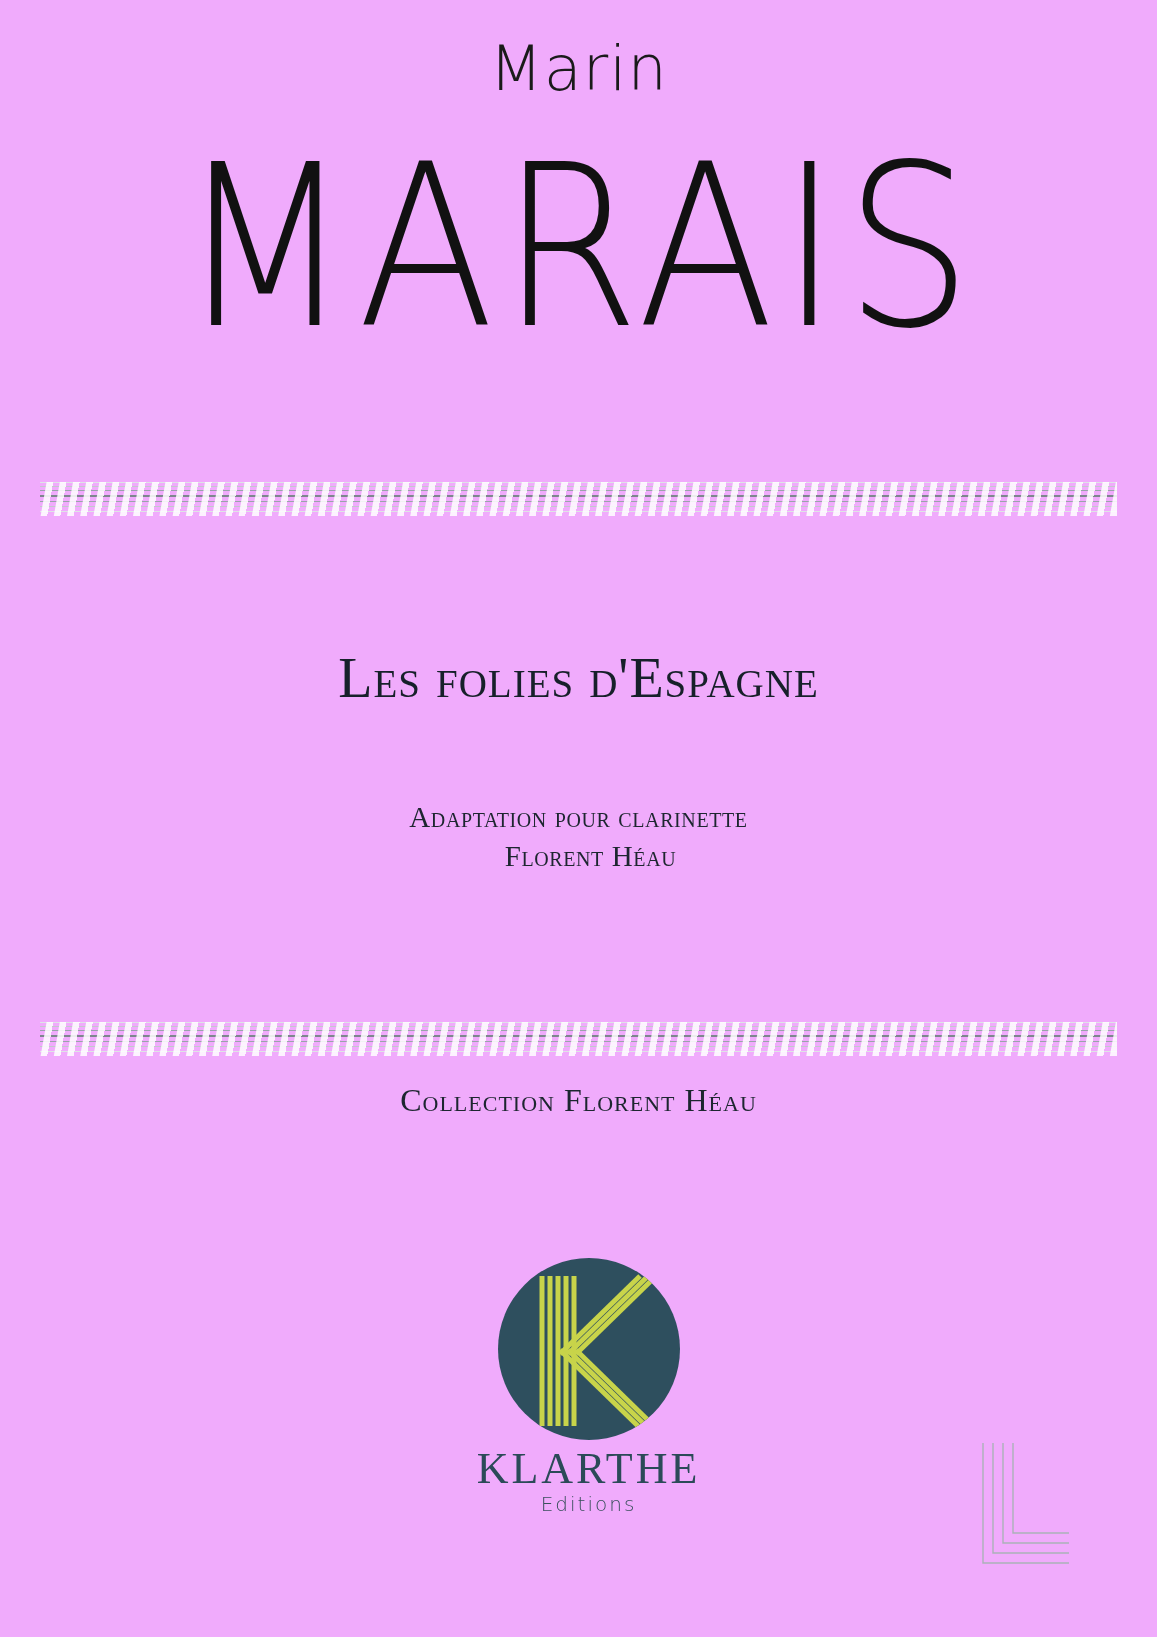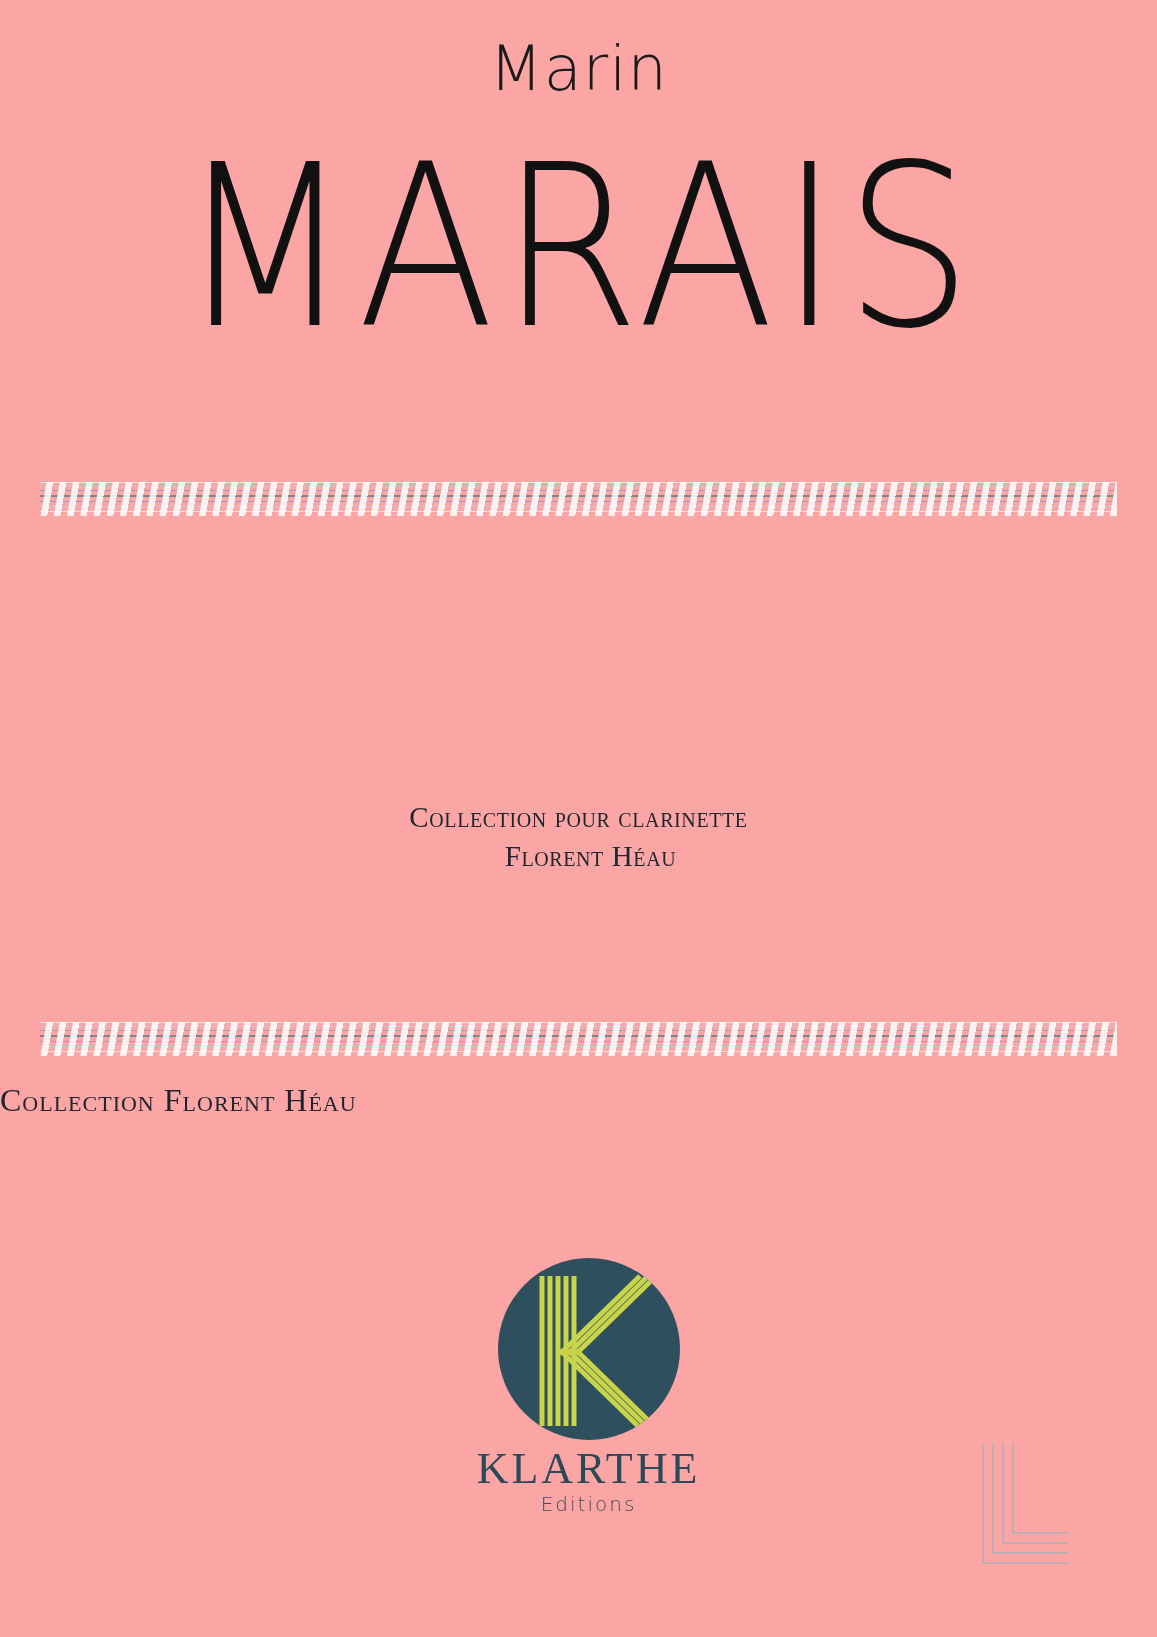--- a/index.html
+++ b/index.html
@@ -11,21 +11,21 @@
     width: 1157px;
     height: 1637px;
     position: relative;
     font-family: "Liberation Sans", sans-serif;
     overflow: hidden;
   }
 
   .page {
     position: absolute;
     inset: 0;
-    background: #fca5a5;
+    background: #f0abfc;
   }
 
   
   .composer-first {
     position: absolute;
     top: 38px;
     left: 0;
     right: 0;
     text-align: center;
     font-family: "DejaVu Sans", sans-serif;
@@ -112,20 +112,21 @@
     letter-spacing: 0.6px;
   }
   .subtitle-line1 { font-size: 29px; line-height: 1.35; }
   .subtitle-line2 { font-size: 29px; line-height: 1.35; margin-left: 24px; }
 
   .collection {
     position: absolute;
     top: 1082px;
     left: 0;
     right: 0;
+    text-align: center;
     font-family: "Liberation Serif", serif;
     font-size: 32px;
     color: #1d2630;
     font-variant: small-caps;
     letter-spacing: 1px;
   }
 
   
   .logo-wrap {
     position: absolute;
@@ -186,23 +187,24 @@
     <div class="line vfaint" style="top:0px;"></div>
     <div class="line faint" style="top:4px;"></div>
     <div class="line" style="top:8px;"></div>
     <div class="line thick" style="top:13px;"></div>
     <div class="line" style="top:19px;"></div>
     <div class="line faint" style="top:24px;"></div>
     <div class="line vfaint" style="top:29px;"></div>
     <div class="streak"></div>
   </div>
 
+  <div class="work-title">Les folies d'Espagne</div>
 
   <div class="subtitle-block">
-    <div class="subtitle-line1">Collection pour clarinette</div>
+    <div class="subtitle-line1">Adaptation pour clarinette</div>
     <div class="subtitle-line2">Florent Héau</div>
   </div>
 
   <div class="rule-band band-bottom">
     <div class="line vfaint" style="top:0px;"></div>
     <div class="line faint" style="top:4px;"></div>
     <div class="line" style="top:8px;"></div>
     <div class="line thick" style="top:13px;"></div>
     <div class="line" style="top:19px;"></div>
     <div class="line faint" style="top:24px;"></div>

